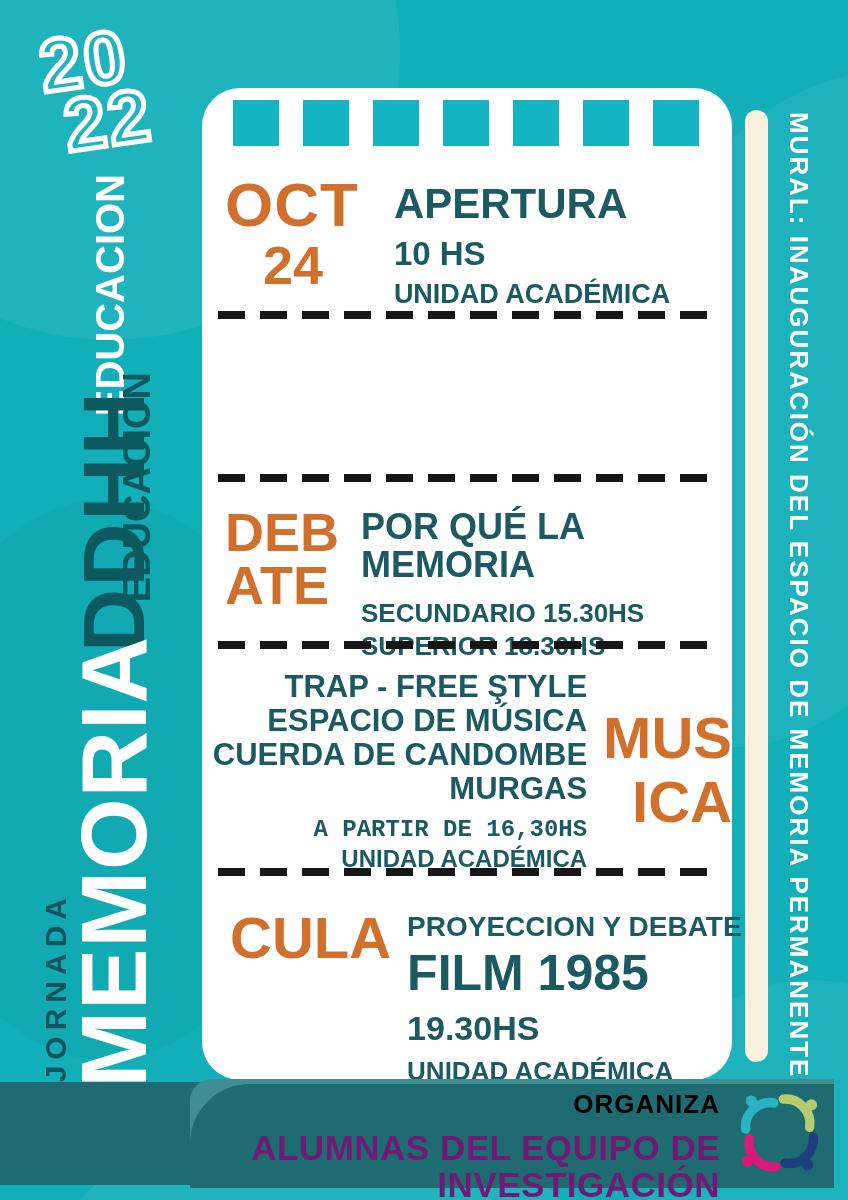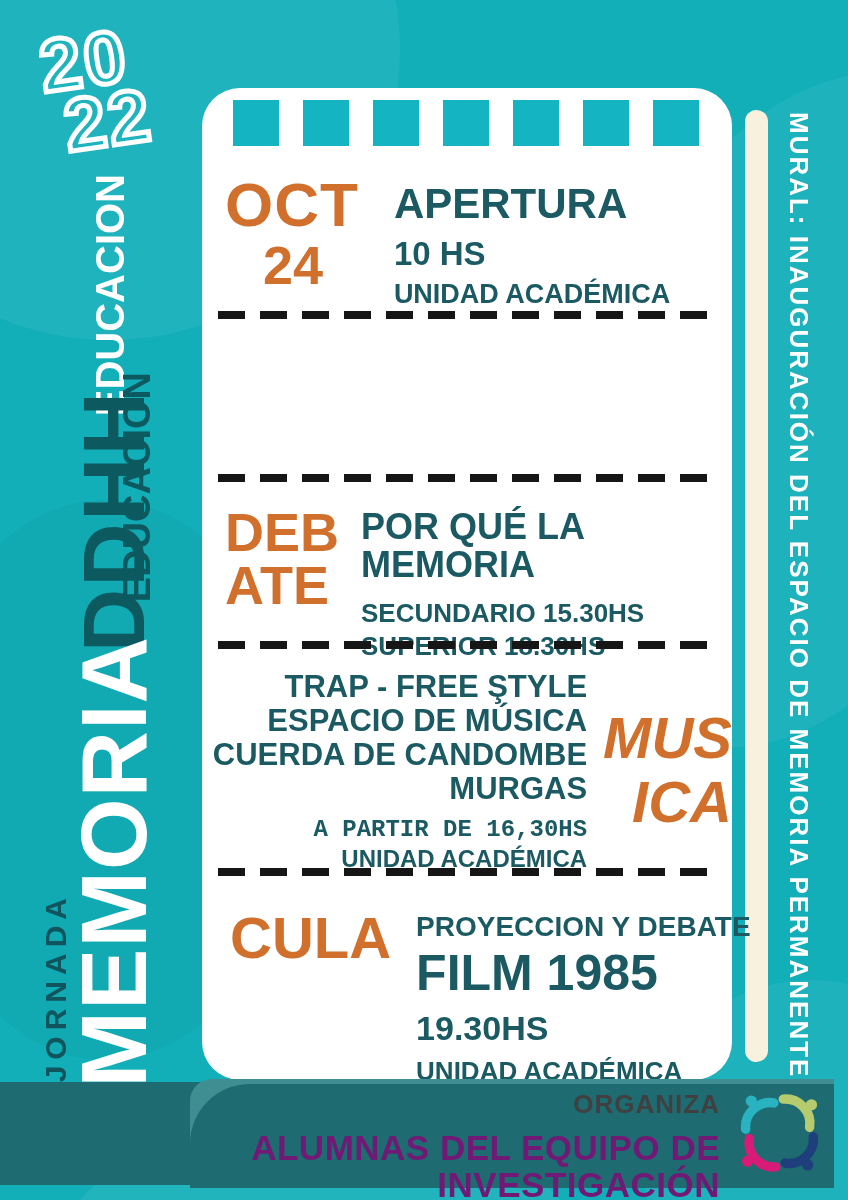--- a/index.html
+++ b/index.html
@@ -68,37 +68,37 @@
   .t-porque{font-size:36px;line-height:1.05;}
   .t-sec{font-size:26px;margin-top:14px;}
   .t-sup{font-size:26px;margin-top:2px;}
 
   
   .s4{top:578px;display:flex;justify-content:flex-end;padding-right:32px;}
   .s4l{text-align:right;margin-top:4px;}
   .t-m{font-size:31px;line-height:1.1;}
   .t-part{font-size:24px;margin-top:10px;font-family:Liberation Mono, monospace;}
   .t-ua4{font-size:24px;margin-top:2px;}
-  .mus{font-size:58px;line-height:1.1;text-align:right;margin-left:16px;margin-top:40px;font-style:italic;}
+  .mus{font-size:58px;line-height:1.1;text-align:right;margin-left:16px;margin-top:40px;}
 
   
   .s5{top:820px;display:flex;padding-left:28px;}
   .peli{font-size:58px;line-height:1.02;}
-  .s5r{margin-left:25px;margin-top:4px;}
+  .s5r{margin-left:16px;margin-top:4px;}
   .t-proy{font-size:28px;line-height:1.1;}
   .t-film{font-size:50px;line-height:1.05;margin-top:4px;}
   .t-1930{font-size:34px;margin-top:10px;}
   .t-ua5{font-size:26px;margin-top:8px;}
 
   
   .band-left{position:absolute;left:0;top:1082px;width:220px;height:103px;background:#1e6b72;}
   .wedge{position:absolute;left:190px;top:1079px;width:644px;height:100px;background:#3f8e92;border-top-left-radius:22px;}
   .panel{position:absolute;left:190px;top:1084px;width:644px;height:104px;background:#1e6b72;border-top-left-radius:60px;}
   .footer-text{position:absolute;left:220px;top:1091px;width:500px;text-align:right;line-height:1.06;}
-  .f-organiza{color:#404040;font-size:26px;letter-spacing:1px;}
+  .f-organiza{color:#000000;font-size:26px;letter-spacing:1px;}
   .f-yellow{color:#701a75;font-size:35px;letter-spacing:.5px;margin-top:10px;}
   .logo{position:absolute;left:731px;top:1086px;width:97px;height:94px;}
 </style>
 </head>
 <body>
 
 <div class="poster">
 
   <div class="swirl sw1"></div>
   <div class="swirl sw2"></div>

